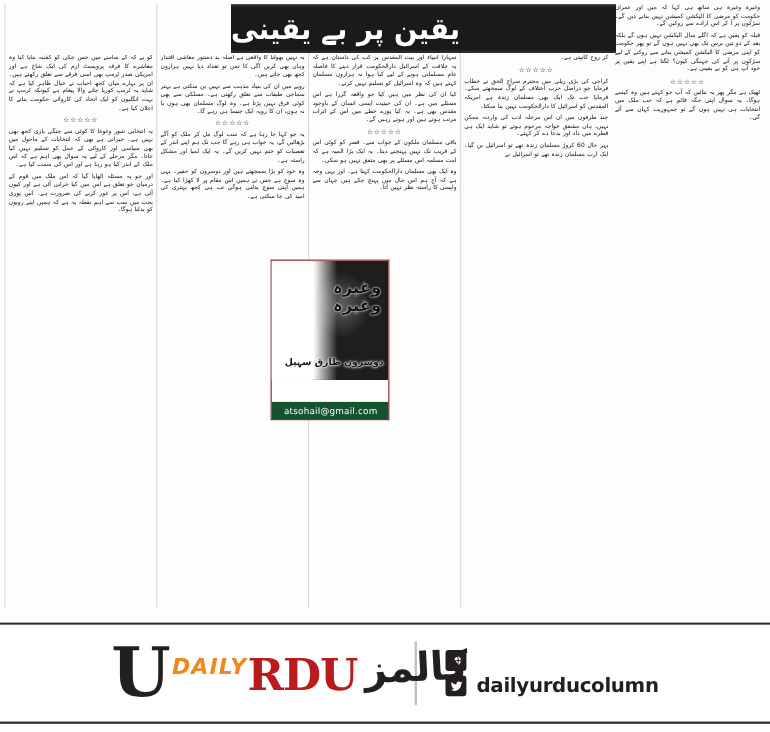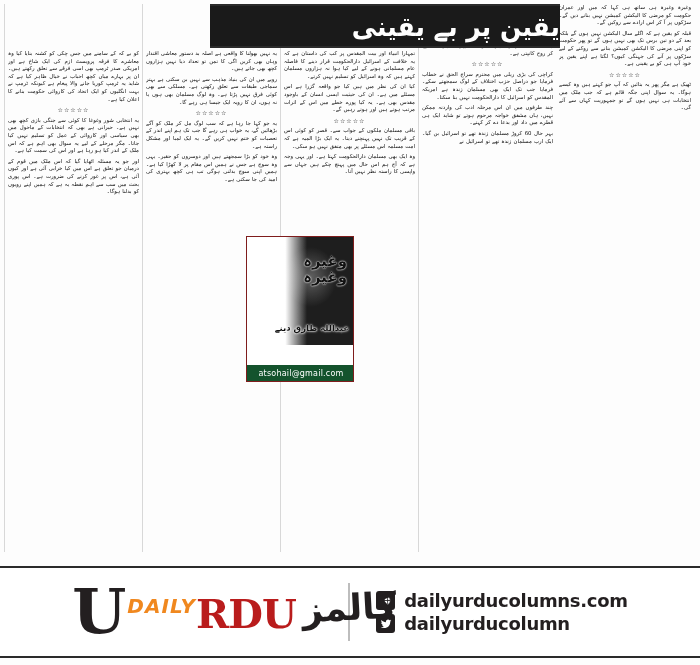--- a/index.html
+++ b/index.html
@@ -18,21 +18,21 @@
   }
 
   
   .headline-bar{
     position:absolute;
     left:210px;top:4px;
     width:350px;height:40px;
     background:#1a1a1a;
     border-top:2px solid #2b2b2b;
     border-bottom:2px solid #2b2b2b;
-    display:flex;align-items:center;justify-content:flex-start;
+    display:flex;align-items:center;justify-content:flex-end;
     overflow:hidden;
   }
   .headline-text{
     color:#ffffff;
     font-family:"DejaVu Sans","Liberation Sans",sans-serif;
     font-size:25px;
     font-weight:bold;
     letter-spacing:.5px;
     line-height:1;
     white-space:nowrap;
@@ -297,21 +297,21 @@
   <div class="headline-bar">
     <span class="headline-text">یقین پر بے یقینی</span>
   </div>
 
   <div class="author-box">
     <div class="author-photo"></div>
     <div class="author-title">
       <div>وغیرہ</div>
       <div>وغیرہ</div>
     </div>
-    <div class="author-name">عبداللہ طارق دینے</div>
+    <div class="author-name">دوسروں طارق سہیل</div>
     <div class="author-email">atsohail@gmail.com</div>
   </div>
 
   <div class="footer-rule-top"></div>
   <div class="footer">
 
     <div class="logo">
       <span class="logo-u">U</span>
       <span class="logo-stack">
         <span class="logo-daily">DAILY</span>
@@ -326,21 +326,20 @@
 
       <div class="social-row">
         <span class="social-ico">
           <svg width="13" height="13" viewBox="0 0 24 24" fill="none" stroke="#fff" stroke-width="2">
             <circle cx="12" cy="12" r="9" fill="#fff" stroke="none"></circle>
             <circle cx="12" cy="12" r="9" stroke="#231f20" stroke-width="1.6" fill="none"></circle>
             <ellipse cx="12" cy="12" rx="4" ry="9" stroke="#231f20" stroke-width="1.6" fill="none"></ellipse>
             <line x1="3" y1="12" x2="21" y2="12" stroke="#231f20" stroke-width="1.6"></line>
           </svg>
         </span>
-        <span class="social-txt">dailyurducolumns.com</span>
       </div>
 
 
       <div class="social-row">
         <span class="social-ico">
           <svg width="14" height="14" viewBox="0 0 24 24">
             <path d="M21 6.1c-.7.3-1.4.5-2.1.6.8-.5 1.3-1.2 1.6-2-.7.4-1.5.7-2.3.9-.7-.7-1.6-1.2-2.7-1.2-2 0-3.7 1.7-3.7 3.7 0 .3 0 .6.1.8-3.1-.2-5.8-1.6-7.6-3.9-.3.6-.5 1.2-.5 1.9 0 1.3.7 2.4 1.6 3.1-.6 0-1.2-.2-1.7-.5 0 1.8 1.3 3.3 3 3.6-.3.1-.6.1-1 .1-.2 0-.5 0-.7-.1.5 1.5 1.8 2.5 3.5 2.6-1.3 1-2.9 1.6-4.6 1.6h-.9c1.7 1.1 3.6 1.7 5.7 1.7 6.9 0 10.6-5.7 10.6-10.6v-.5c.7-.5 1.3-1.2 1.8-1.9z" fill="#fff"></path>
           </svg>
         </span>
         <span class="social-txt">dailyurducolumn</span>

